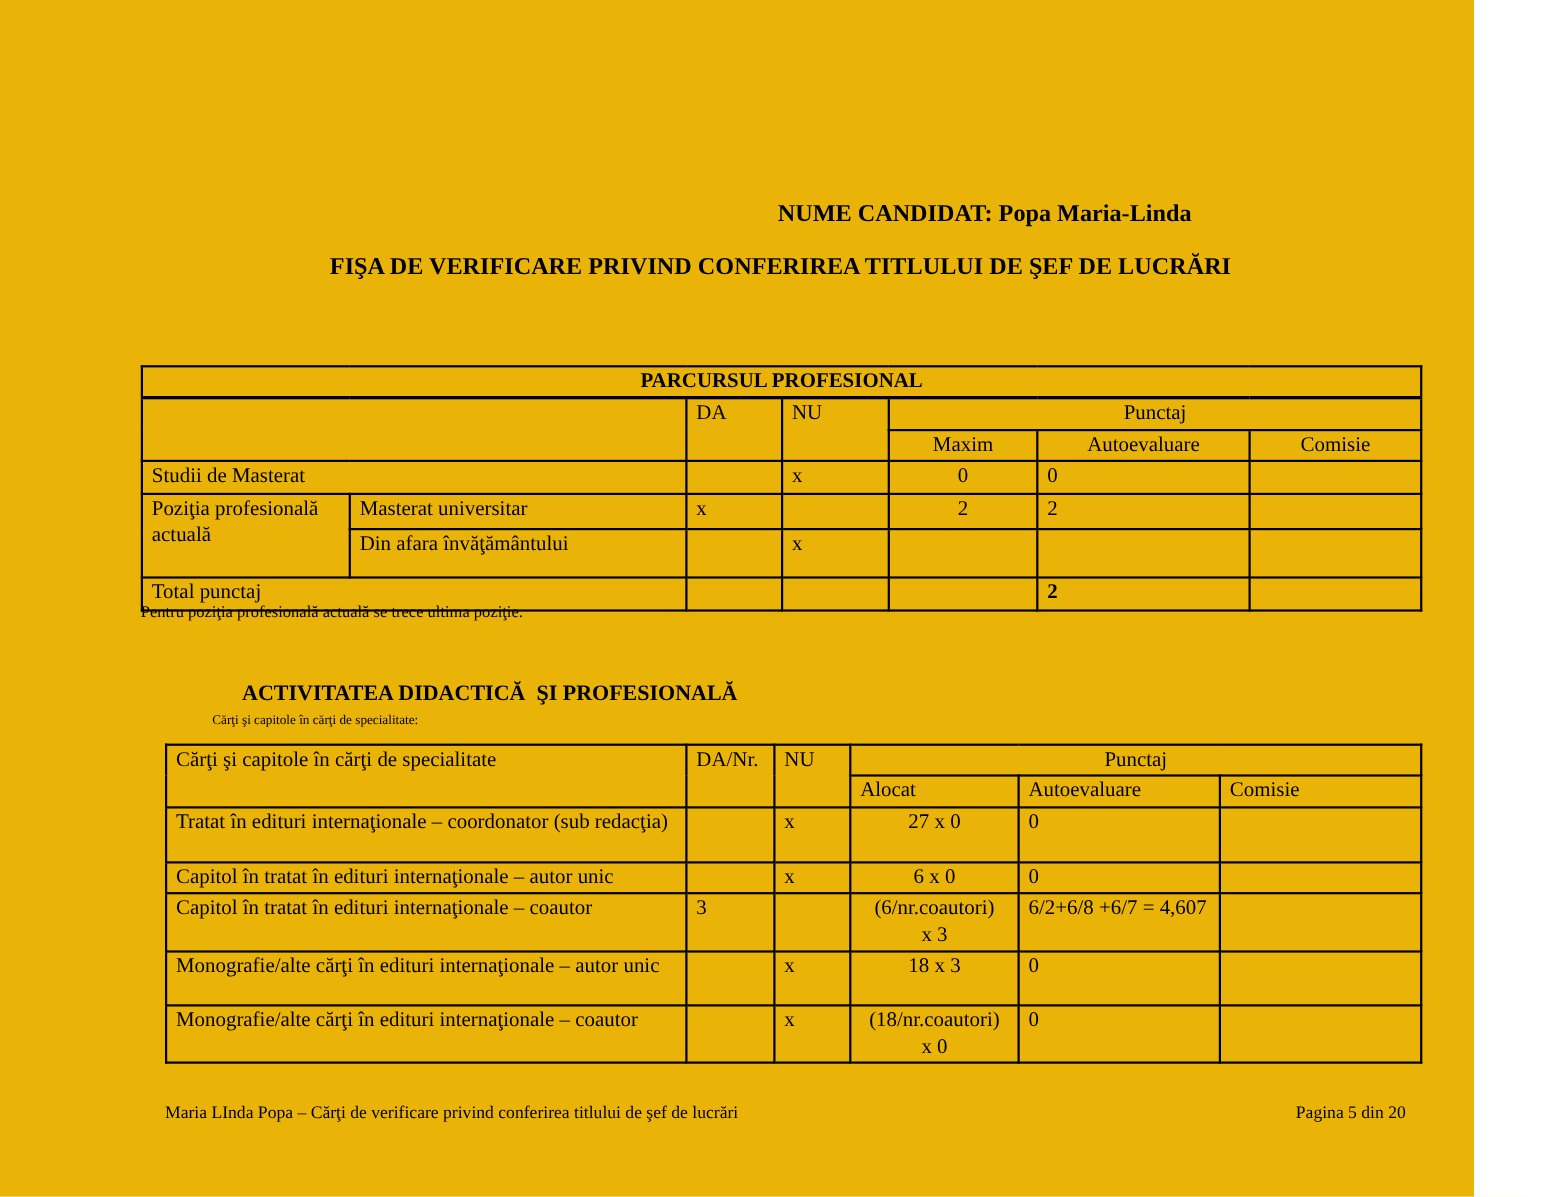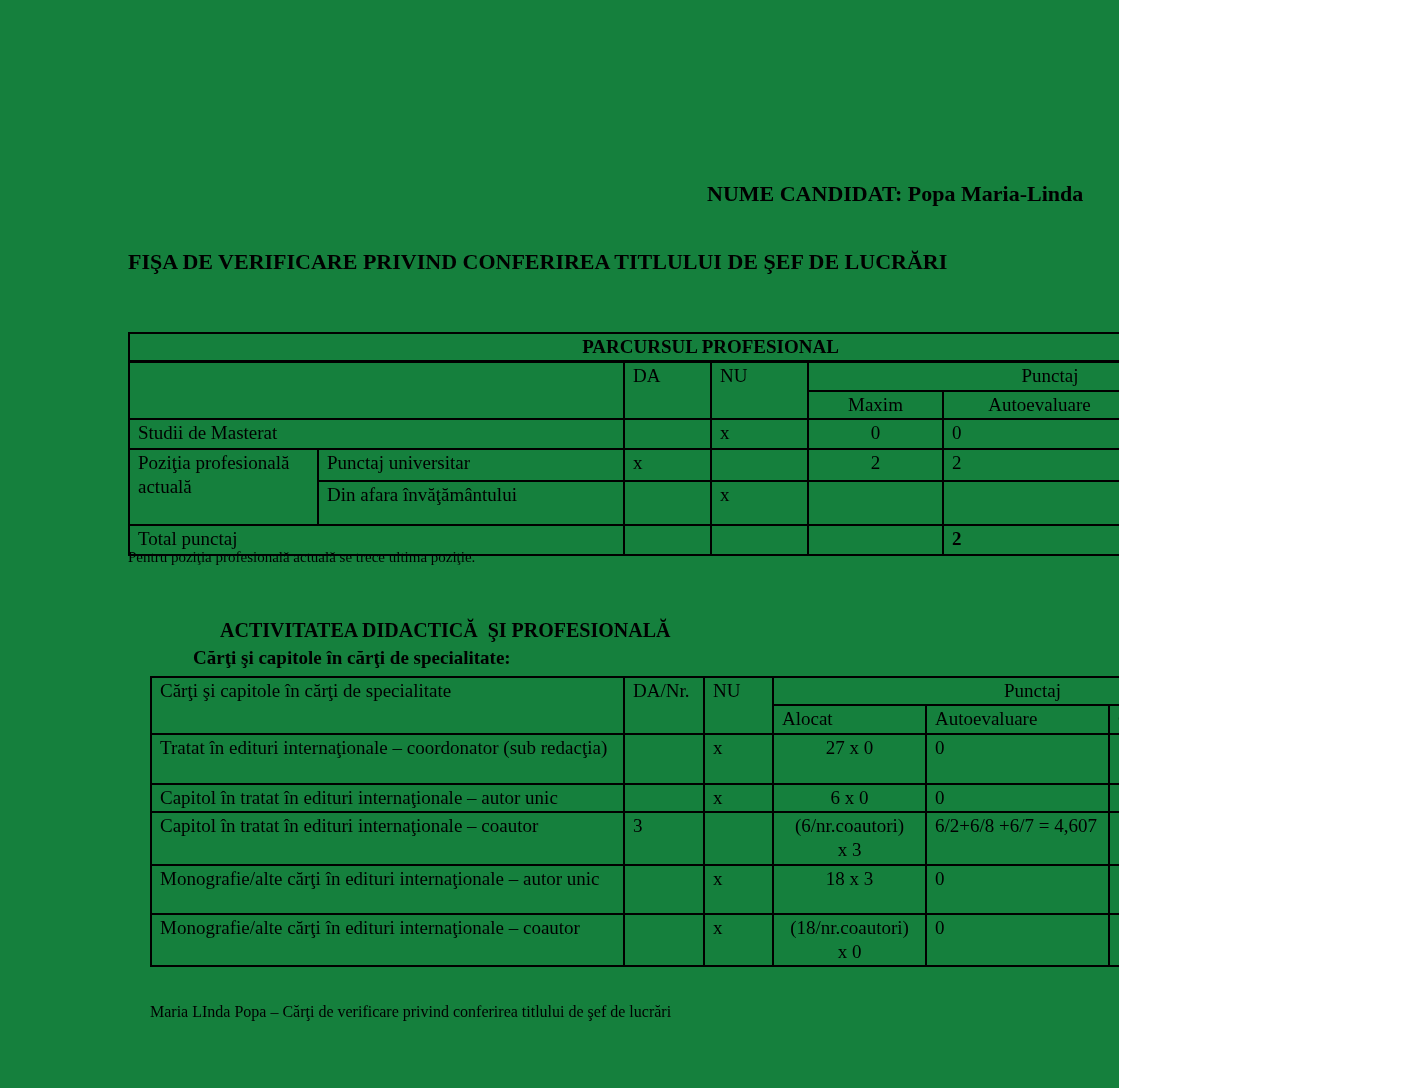--- a/index.html
+++ b/index.html
@@ -1,40 +1,40 @@
 <!DOCTYPE html>
 <html><head>
 <meta charset="utf-8">
 <style>
   * { margin: 0; padding: 0; box-sizing: border-box; }
   html, body { background: #fff; }
   .page {
     position: relative;
-    width: 1119px;
+    width: 1340px;
     height: 1088px;
-    background: #15803d;
+    background: #eab308;
     font-family: "Liberation Serif", serif;
     color: #000;
     overflow: hidden;
   }
   .candidate {
     position: absolute;
     left: 707px; top: 181px;
     font-size: 22px;
     font-weight: bold;
     white-space: pre;
   }
   .doctitle {
     position: absolute;
     left: 128px; top: 229px;
     width: 1163px;
+    text-align: center;
     font-size: 22px;
     font-weight: bold;
     white-space: pre;
-    margin-top: 20px;
   }
   table {
     border-collapse: collapse;
     table-layout: fixed;
     position: absolute;
   }
   td {
     border: 2px solid #000;
     font-size: 19px;
     line-height: 1.28;
@@ -57,22 +57,21 @@
     position: absolute;
     left: 193px; top: 619px;
     font-size: 20px;
     font-weight: bold;
     white-space: pre;
     margin-left: 27px;
   }
   .section-sub {
     position: absolute;
     left: 193px; top: 647px;
-    font-size: 19px;
-    font-weight: bold;
+    font-size: 12px;
   }
   .footer {
     position: absolute;
     left: 150px; top: 1003px;
     width: 1128px;
     display: flex;
     justify-content: space-between;
     font-size: 16px;
   }
 </style>
@@ -113,21 +112,21 @@
     <tr style="height:30px">
       <td colspan="2">Studii de Masterat</td>
       <td></td>
       <td>x</td>
       <td class="center">0</td>
       <td>0</td>
       <td></td>
     </tr>
     <tr style="height:32px">
       <td rowspan="2">Poziţia profesională actuală</td>
-      <td>Punctaj universitar</td>
+      <td>Masterat universitar</td>
       <td>x</td>
       <td></td>
       <td class="center">2</td>
       <td>2</td>
       <td></td>
     </tr>
     <tr style="height:44px">
       <td>Din afara învăţământului</td>
       <td></td>
       <td>x</td>

